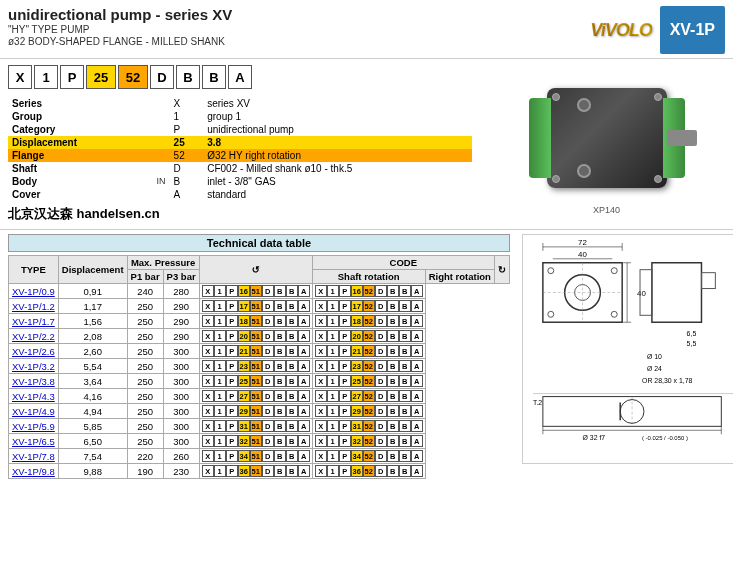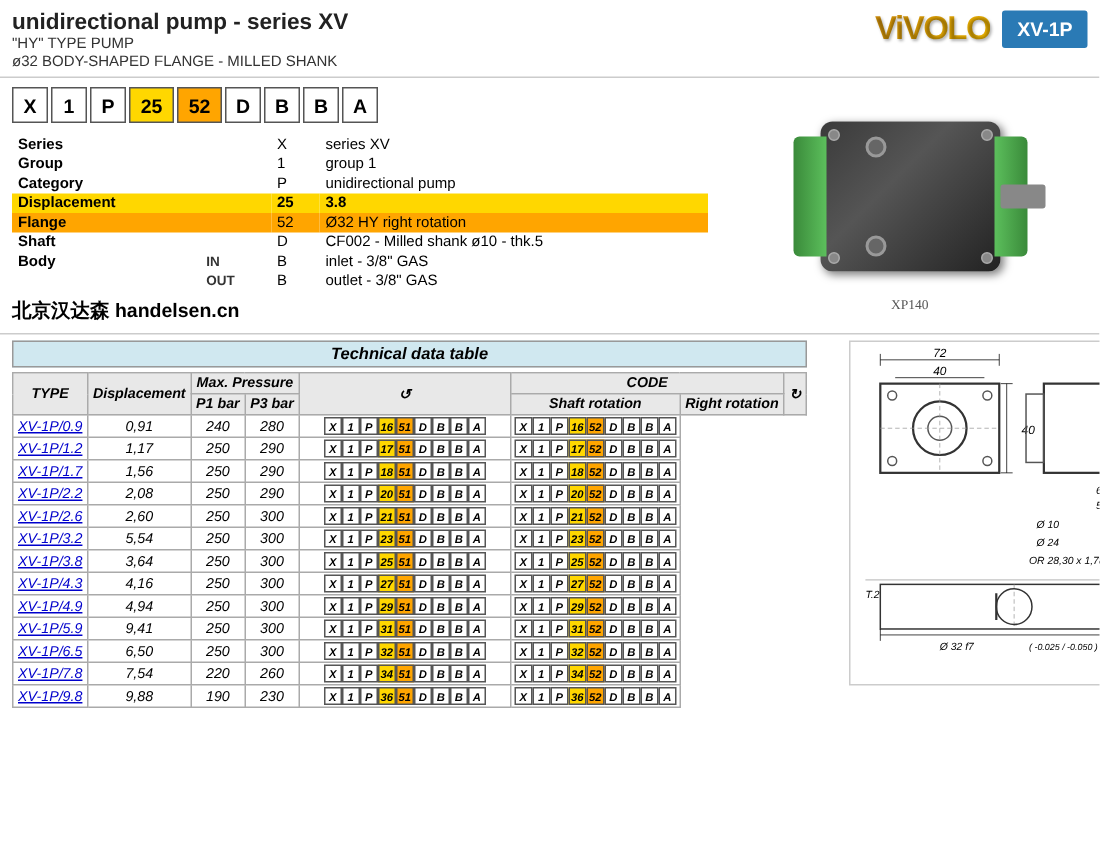--- a/index.html
+++ b/index.html
@@ -29,35 +29,36 @@
       font-size: 10px;
       color: #333;
       margin-top: 1px;
     }
     .header-right {
       display: flex;
       align-items: center;
       gap: 8px;
     }
     .logo-vivolo {
-      font-size: 22px;
+      font-size: 18px;
       font-weight: 900;
       color: #e8a000;
+      font-style: italic;
       letter-spacing: -1px;
       text-shadow: 1px 1px 2px rgba(0,0,0,0.3);
       background: linear-gradient(135deg, #c8880a, #f0b800);
       -webkit-background-clip: text;
       -webkit-text-fill-color: transparent;
     }
     .badge-xv1p {
       background: #2a7ab5;
       color: #fff;
-      font-size: 13px;
-      font-weight: bold;
-      padding: 5px 10px;
+      font-size: 16px;
+      font-weight: bold;
+      padding: 15px 10px;
       border-radius: 2px;
     }
 
     
     .top-section {
       display: flex;
       gap: 0;
       border-bottom: 1px solid #ccc;
     }
     .left-panel {
@@ -105,22 +106,23 @@
       vertical-align: top;
     }
     .spec-table tr td:first-child {
       font-weight: bold;
       color: #000;
       min-width: 70px;
     }
     .spec-table td.sub-label {
       padding-left: 6px;
       color: #333;
-      font-weight: bold;
+      font-weight: normal;
       font-size: 9px;
+      text-align: right;
     }
     .highlight-row td { background: #FFD700; font-weight: bold; }
     .highlight-row2 td { background: #FFA500; }
 
     .watermark {
       color: #000;
       font-size: 14px;
       font-weight: bold;
       margin-top: 6px;
     }
@@ -190,21 +192,20 @@
       border: 2px solid #999;
     }
     .pump-bolt1 { position: absolute; top: 5px; left: 5px; width: 8px; height: 8px; background: #888; border-radius: 50%; border: 1px solid #aaa; }
     .pump-bolt2 { position: absolute; top: 5px; right: 5px; width: 8px; height: 8px; background: #888; border-radius: 50%; border: 1px solid #aaa; }
     .pump-bolt3 { position: absolute; bottom: 5px; left: 5px; width: 8px; height: 8px; background: #888; border-radius: 50%; border: 1px solid #aaa; }
     .pump-bolt4 { position: absolute; bottom: 5px; right: 5px; width: 8px; height: 8px; background: #888; border-radius: 50%; border: 1px solid #aaa; }
     .xp140-label {
       font-size: 9px;
       color: #555;
       margin-top: 2px;
-      font-family: Liberation Serif, serif;
     }
 
     
     .data-section {
       padding: 4px 8px;
     }
     .data-section-title {
       text-align: center;
       font-weight: bold;
       font-size: 11px;
@@ -243,22 +244,21 @@
       font-weight: bold;
       text-align: center;
       line-height: 12px;
     }
     .cc.y { background: #FFD700; }
     .cc.o { background: #FFA500; }
 
     
     .bottom-section {
       display: flex;
-      gap: 16px;
-      font-style: italic;
+      gap: 0;
     }
     .bottom-left {
       flex: 0 0 480px;
     }
     .bottom-right {
       flex: 1;
       padding: 4px;
       font-size: 8px;
       color: #333;
       position: relative;
@@ -338,24 +338,24 @@
         <td>D</td>
         <td>CF002 - Milled shank ø10 - thk.5</td>
       </tr>
       <tr>
         <td>Body</td>
         <td class="sub-label">IN</td>
         <td>B</td>
         <td>inlet - 3/8" GAS</td>
       </tr>
       <tr>
-        <td></td>
-        <td class="sub-label">OUT</td>
-        <td>B</td>
-        <td>outlet - 3/8" GAS</td>
+        <td>Cover</td>
+        <td></td>
+        <td>A</td>
+        <td>standard</td>
       </tr>
     </tbody>
       </table>
     <div class="watermark" style="font-size:13px;margin-top:4px;">北京汉达森 handelsen.cn</div>
   </div>
 
   <div class="right-panel">
     <div class="pump-image">
       <div class="pump-body">
         <div class="pump-green-end"></div>
@@ -458,26 +458,26 @@
       <td>250</td>
       <td>300</td>
       <td style="padding:1px 2px;"><span class="cc">X</span><span class="cc">1</span><span class="cc">P</span><span class="cc y">27</span><span class="cc o">51</span><span class="cc">D</span><span class="cc">B</span><span class="cc">B</span><span class="cc">A</span></td>
       <td style="padding:1px 2px;"><span class="cc">X</span><span class="cc">1</span><span class="cc">P</span><span class="cc y">27</span><span class="cc o">52</span><span class="cc">D</span><span class="cc">B</span><span class="cc">B</span><span class="cc">A</span></td>
     </tr>
             <tr>
       <td class="type-link">XV-1P/4.9</td>
       <td>4,94</td>
       <td>250</td>
       <td>300</td>
-      <td style="padding:1px 16px;"><span class="cc">X</span><span class="cc">1</span><span class="cc">P</span><span class="cc y">29</span><span class="cc o">51</span><span class="cc">D</span><span class="cc">B</span><span class="cc">B</span><span class="cc">A</span></td>
+      <td style="padding:1px 2px;"><span class="cc">X</span><span class="cc">1</span><span class="cc">P</span><span class="cc y">29</span><span class="cc o">51</span><span class="cc">D</span><span class="cc">B</span><span class="cc">B</span><span class="cc">A</span></td>
       <td style="padding:1px 2px;"><span class="cc">X</span><span class="cc">1</span><span class="cc">P</span><span class="cc y">29</span><span class="cc o">52</span><span class="cc">D</span><span class="cc">B</span><span class="cc">B</span><span class="cc">A</span></td>
     </tr>
             <tr>
       <td class="type-link">XV-1P/5.9</td>
-      <td>9,41</td>
+      <td>5,85</td>
       <td>250</td>
       <td>300</td>
       <td style="padding:1px 2px;"><span class="cc">X</span><span class="cc">1</span><span class="cc">P</span><span class="cc y">31</span><span class="cc o">51</span><span class="cc">D</span><span class="cc">B</span><span class="cc">B</span><span class="cc">A</span></td>
       <td style="padding:1px 2px;"><span class="cc">X</span><span class="cc">1</span><span class="cc">P</span><span class="cc y">31</span><span class="cc o">52</span><span class="cc">D</span><span class="cc">B</span><span class="cc">B</span><span class="cc">A</span></td>
     </tr>
             <tr>
       <td class="type-link">XV-1P/6.5</td>
       <td>6,50</td>
       <td>250</td>
       <td>300</td>

